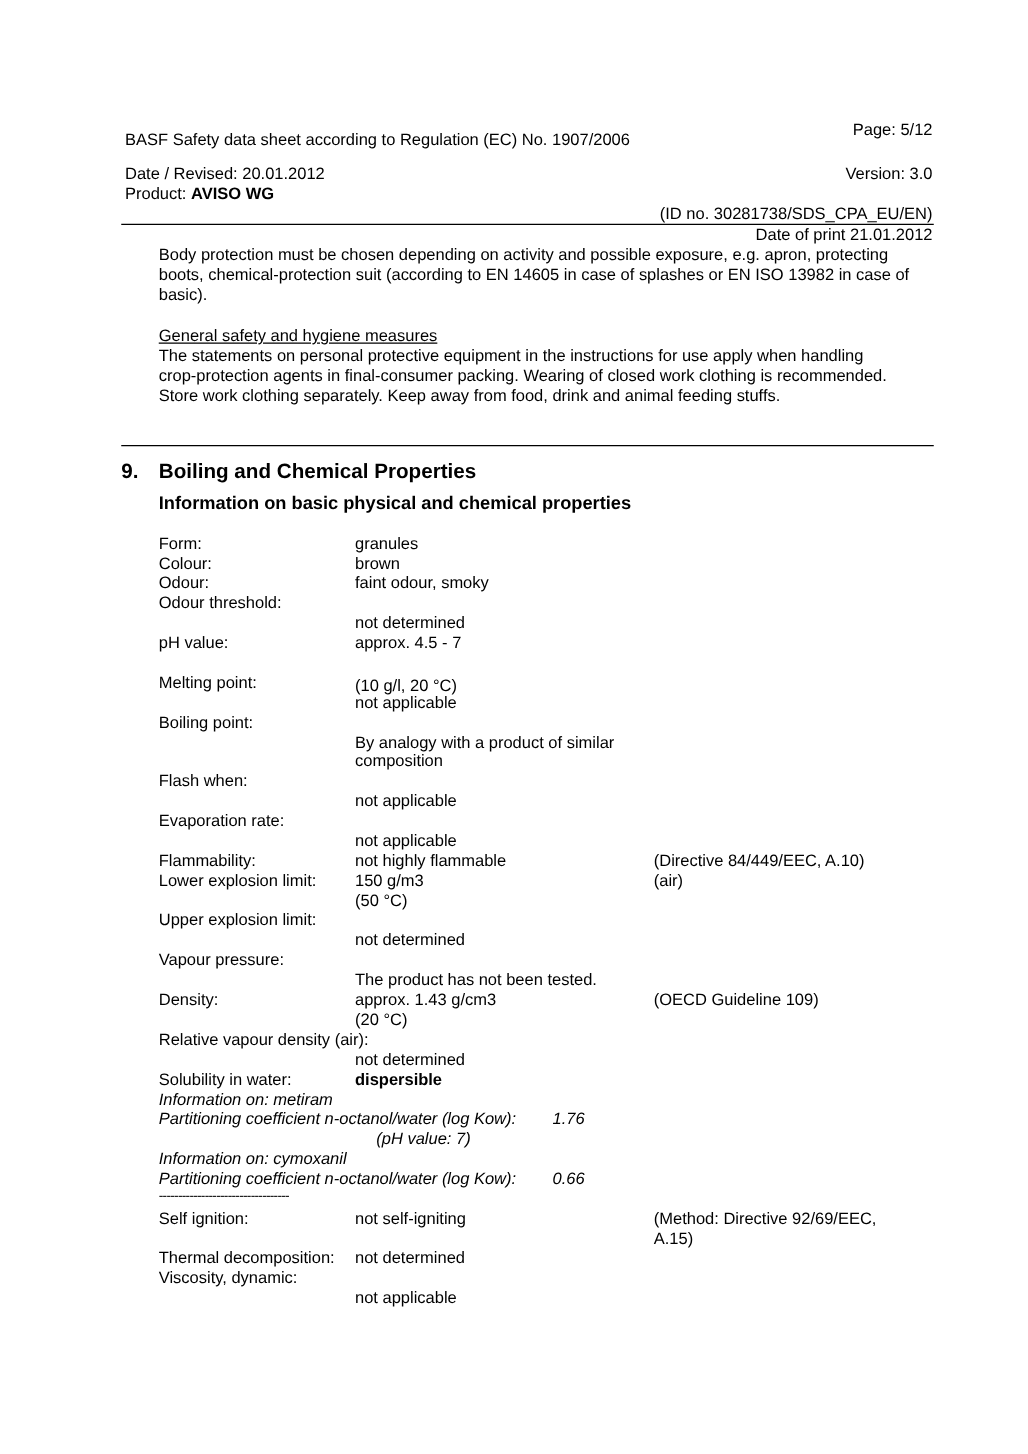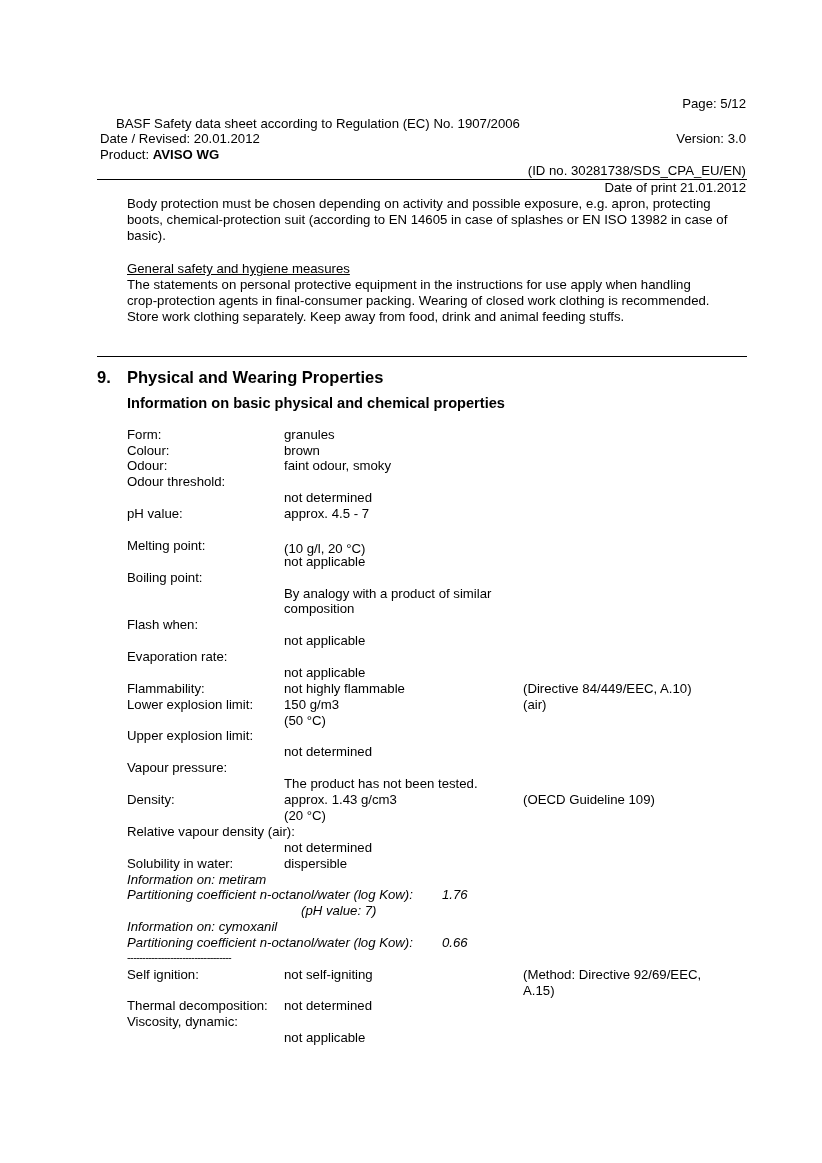--- a/index.html
+++ b/index.html
@@ -12,21 +12,21 @@
   .ul { text-decoration: underline; }
   .rule { position: absolute; height: 1px; background: #000; }
   .h1 { font-size: 16.5px; font-weight: bold; line-height: 20px; }
   .h2 { font-size: 14.6px; font-weight: bold; line-height: 18px; }
 </style>
 </head>
 <body>
 
 <div>
   <div class="abs right" style="right:76px; top:96px;">Page: 5/12</div>
-  <div class="abs" style="left:100px; top:116px;margin-left:16px;">BASF Safety data sheet according to Regulation (EC) No. 1907/2006</div>
+  <div class="abs" style="left:100px; top:104px;">BASF Safety data sheet according to Regulation (EC) No. 1907/2006</div>
   <div class="abs" style="left:100px; top:131px;">Date / Revised: 20.01.2012</div>
   <div class="abs right" style="right:76px; top:131px;">Version: 3.0</div>
   <div class="abs" style="left:100px; top:147px;"><span>Product: </span><span class="bold">AVISO WG</span></div>
   <div class="abs right" style="right:76px; top:163px;">(ID no. 30281738/SDS_CPA_EU/EN)</div>
   <div class="rule" style="left:97px; top:179px; width:650px;"></div>
   <div class="abs right" style="right:76px; top:180px;">Date of print 21.01.2012</div>
 </div>
 
 <div>
   <div class="abs" style="left:127px; top:196px;">Body protection must be chosen depending on activity and possible exposure, e.g. apron, protecting</div>
@@ -36,21 +36,21 @@
 <div>
   <div class="abs ul" style="left:127px; top:261px;">General safety and hygiene measures</div>
   <div class="abs" style="left:127px; top:277px;">The statements on personal protective equipment in the instructions for use apply when handling</div>
   <div class="abs" style="left:127px; top:293px;">crop-protection agents in final-consumer packing. Wearing of closed work clothing is recommended.</div>
   <div class="abs" style="left:127px; top:309px;">Store work clothing separately. Keep away from food, drink and animal feeding stuffs.</div>
 </div>
 
 <div class="rule" style="left:97px; top:356px; width:650px;"></div>
 
 <div class="abs h1" style="left:97px; top:367px;">9.</div>
-<div class="abs h1" style="left:127px; top:367px;">Physical and Wearing Properties</div>
+<div class="abs h1" style="left:127px; top:367px;">Boiling and Chemical Properties</div>
 <div class="abs h2" style="left:127px; top:394px;">Information on basic physical and chemical properties</div>
 
 <div>
 
   <div class="abs" style="left:127px; top:427px;">Form:</div>
   <div class="abs" style="left:284px; top:427px;">granules</div>
 
   <div class="abs" style="left:127px; top:443px;">Colour:</div>
   <div class="abs" style="left:284px; top:443px;">brown</div>
 
@@ -94,21 +94,21 @@
 
   <div class="abs" style="left:127px; top:792px;">Density:</div>
   <div class="abs" style="left:284px; top:792px;">approx. 1.43 g/cm3</div>
   <div class="abs" style="left:523px; top:792px;">(OECD Guideline 109)</div>
   <div class="abs" style="left:284px; top:808px;">(20 °C)</div>
 
   <div class="abs" style="left:127px; top:824px;">Relative vapour density (air):</div>
   <div class="abs" style="left:284px; top:840px;">not determined</div>
 
   <div class="abs" style="left:127px; top:856px;">Solubility in water:</div>
-  <div class="abs" style="left:284px; top:856px;">dispersible</div>
+  <div class="abs" style="left:284px; top:856px;font-weight:bold;">dispersible</div>
 
   <div class="abs ital" style="left:127px; top:872px;">Information on: metiram</div>
   <div class="abs ital" style="left:127px; top:887px;">Partitioning coefficient n-octanol/water (log Kow):</div>
   <div class="abs ital" style="left:442px; top:887px;">1.76</div>
   <div class="abs ital" style="left:284px; top:903px;margin-left:17px;">(pH value: 7)</div>
 
   <div class="abs ital" style="left:127px; top:919px;">Information on: cymoxanil</div>
   <div class="abs ital" style="left:127px; top:935px;">Partitioning coefficient n-octanol/water (log Kow):</div>
   <div class="abs ital" style="left:442px; top:935px;">0.66</div>
 

